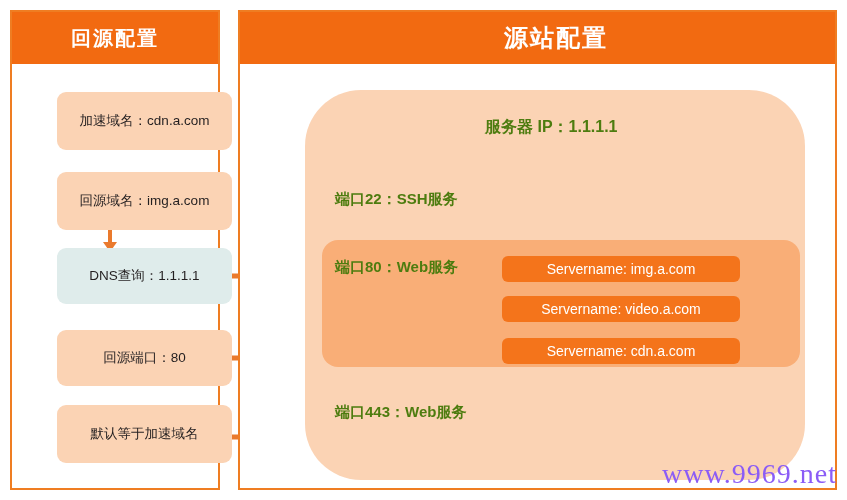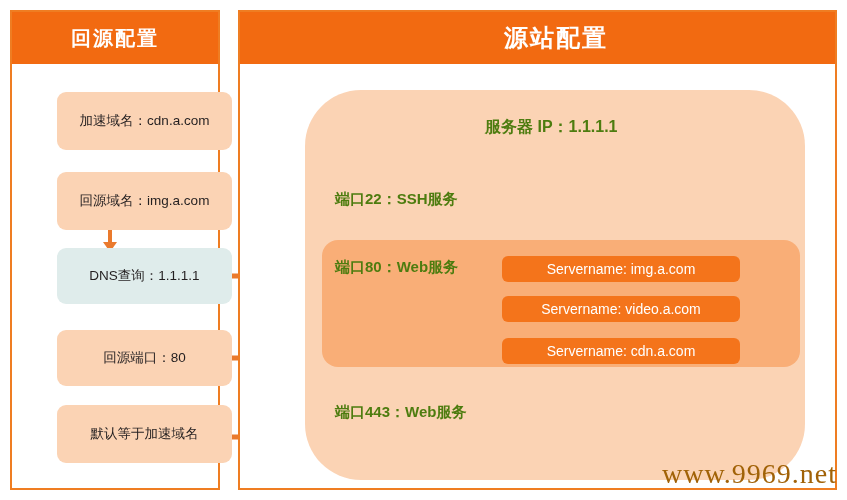--- a/index.html
+++ b/index.html
@@ -50,21 +50,21 @@
         display:flex;align-items:center;justify-content:center;text-align:right;}
   #chip-img{top:256px;}
   #chip-video{top:296px;}
   #chip-cdn{top:338px;}
 
   
   #wires{position:absolute;left:0;top:0;width:847px;height:500px;}
 
   
   #watermark{position:absolute;left:662px;top:458px;font-size:28px;
-             color:#a16207;letter-spacing:1px;font-family:"Liberation Serif",serif;}
+             color:#8b5cf6;letter-spacing:1px;font-family:"Liberation Serif",serif;}
 </style>
 </head>
 <body>
 
 <div id="stage">
 
   <svg id="wires" viewBox="0 0 847 500" xmlns="http://www.w3.org/2000/svg">
     <g stroke="#ea7a2d" stroke-width="5" fill="none" stroke-linecap="butt">
 
       <path d="M205,276 L268,276 L268,126 L470,126"></path>

